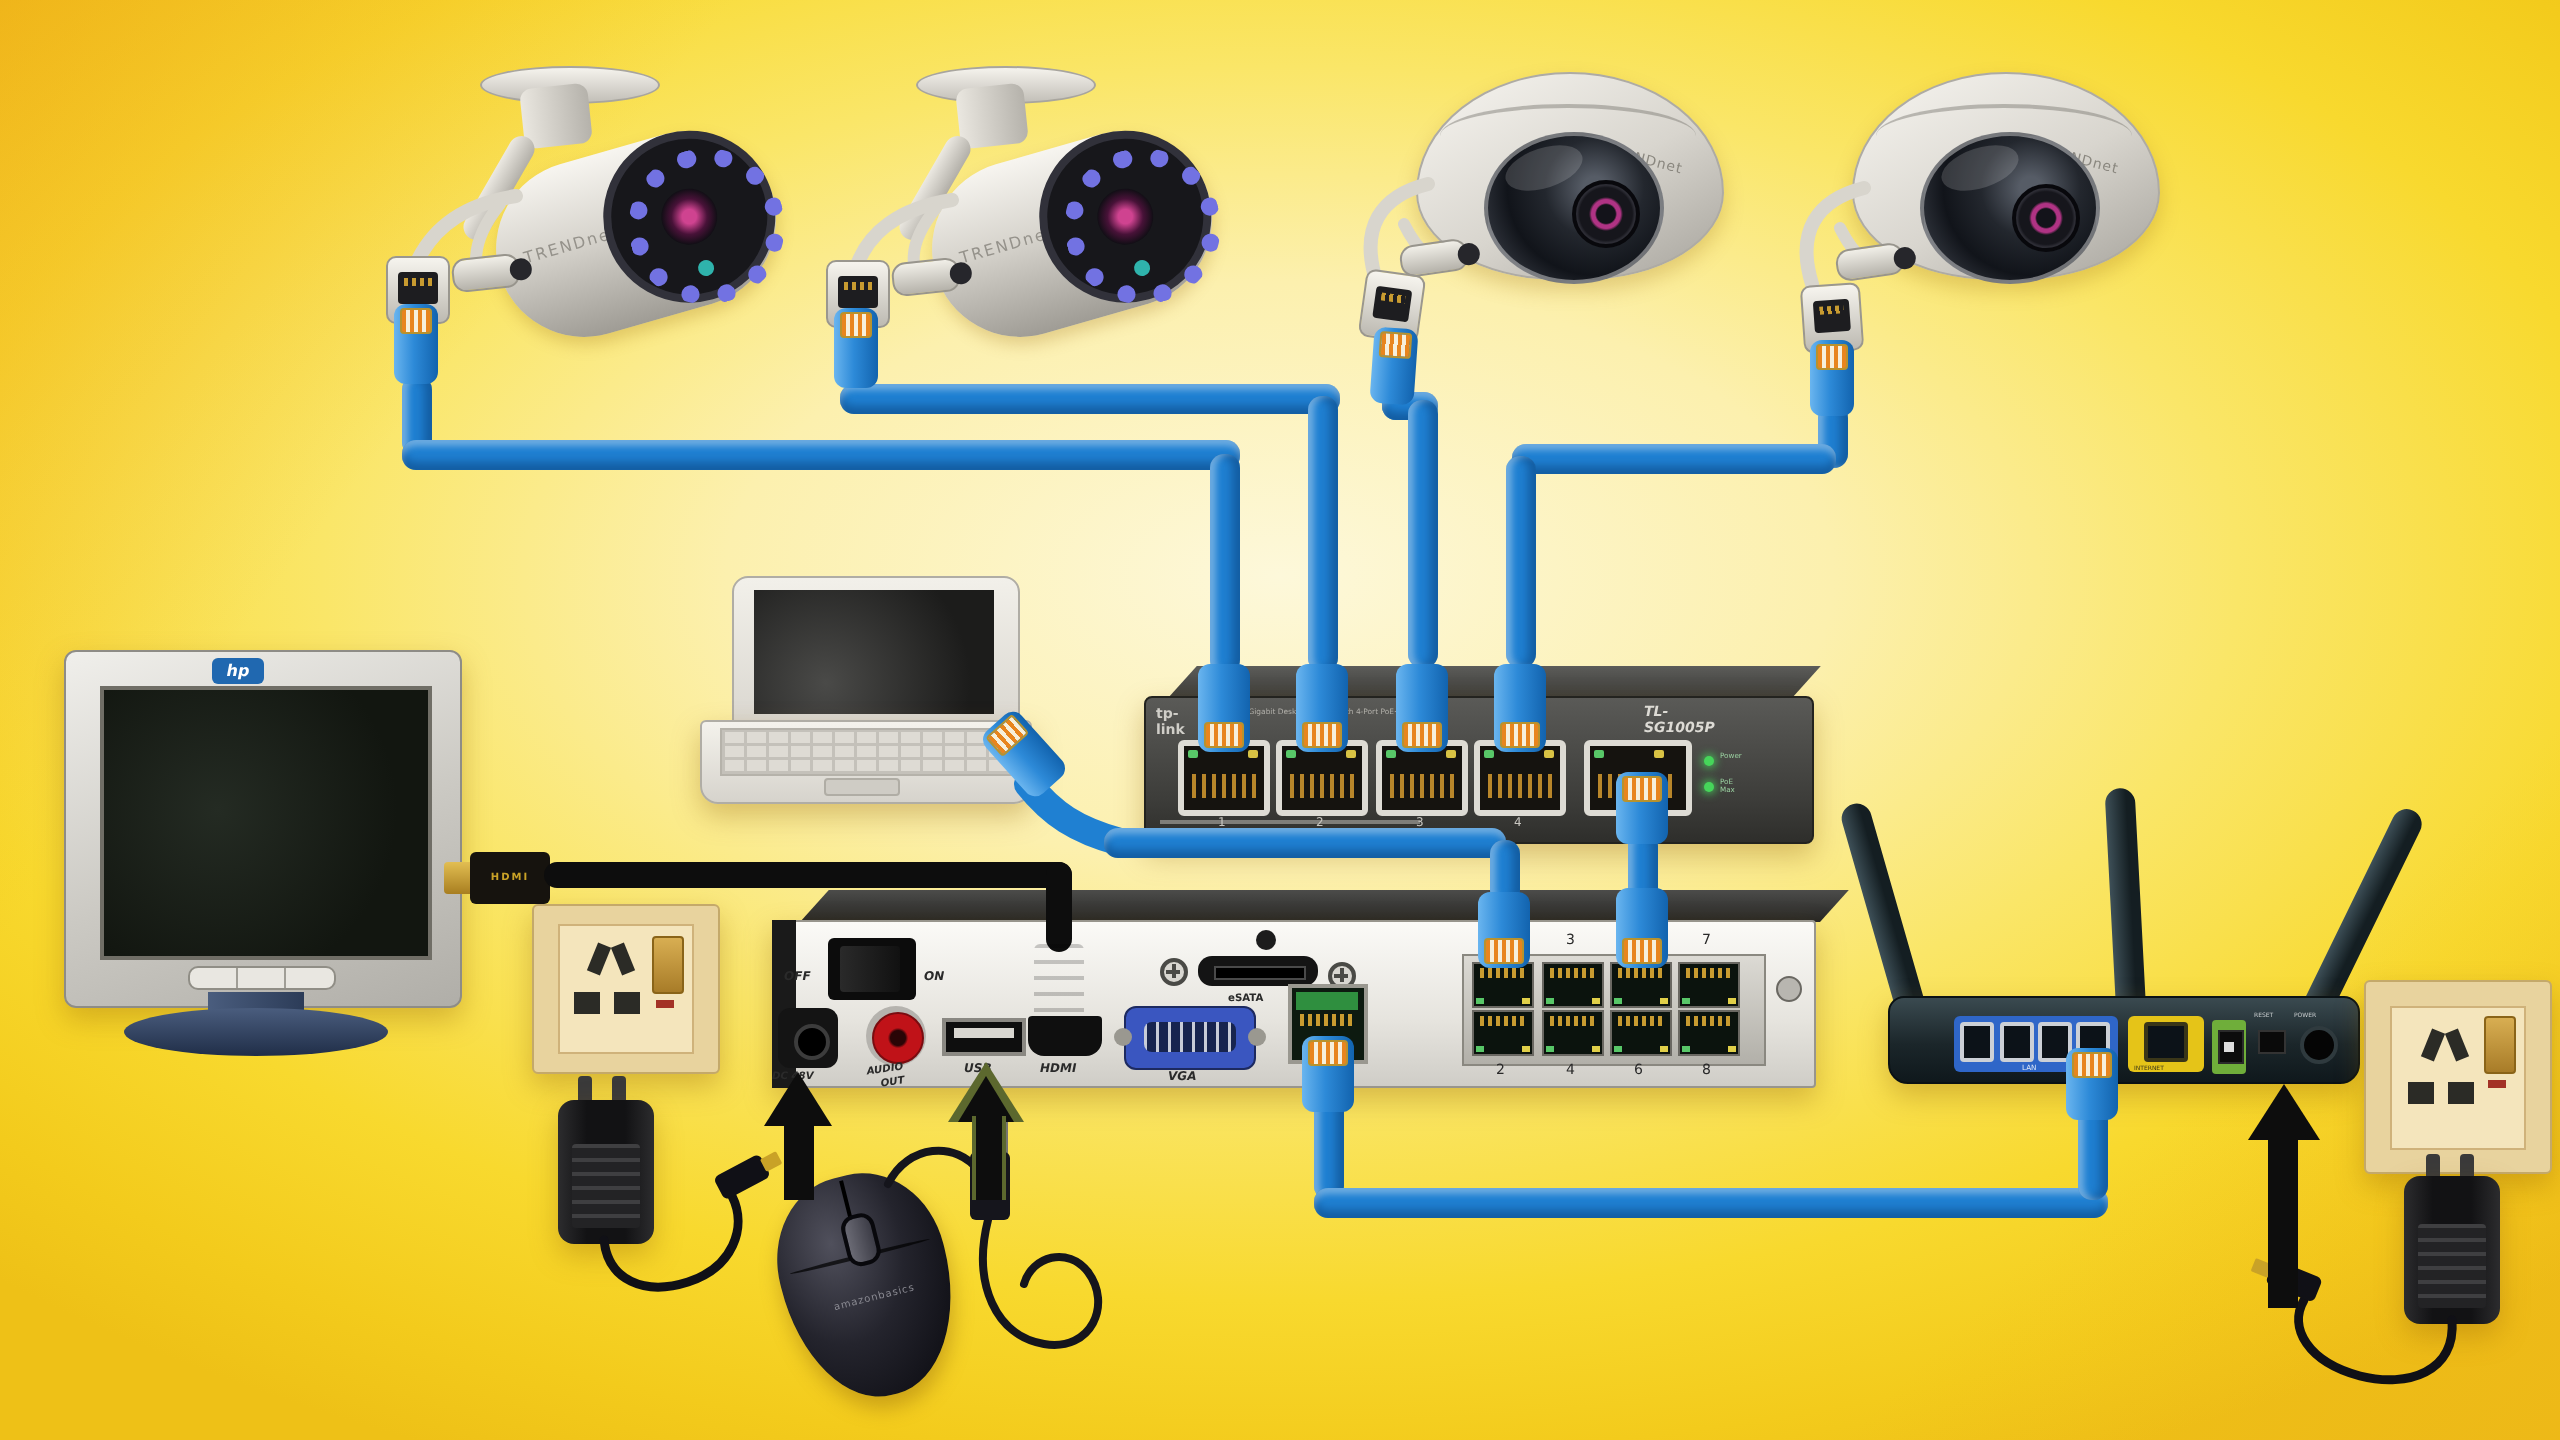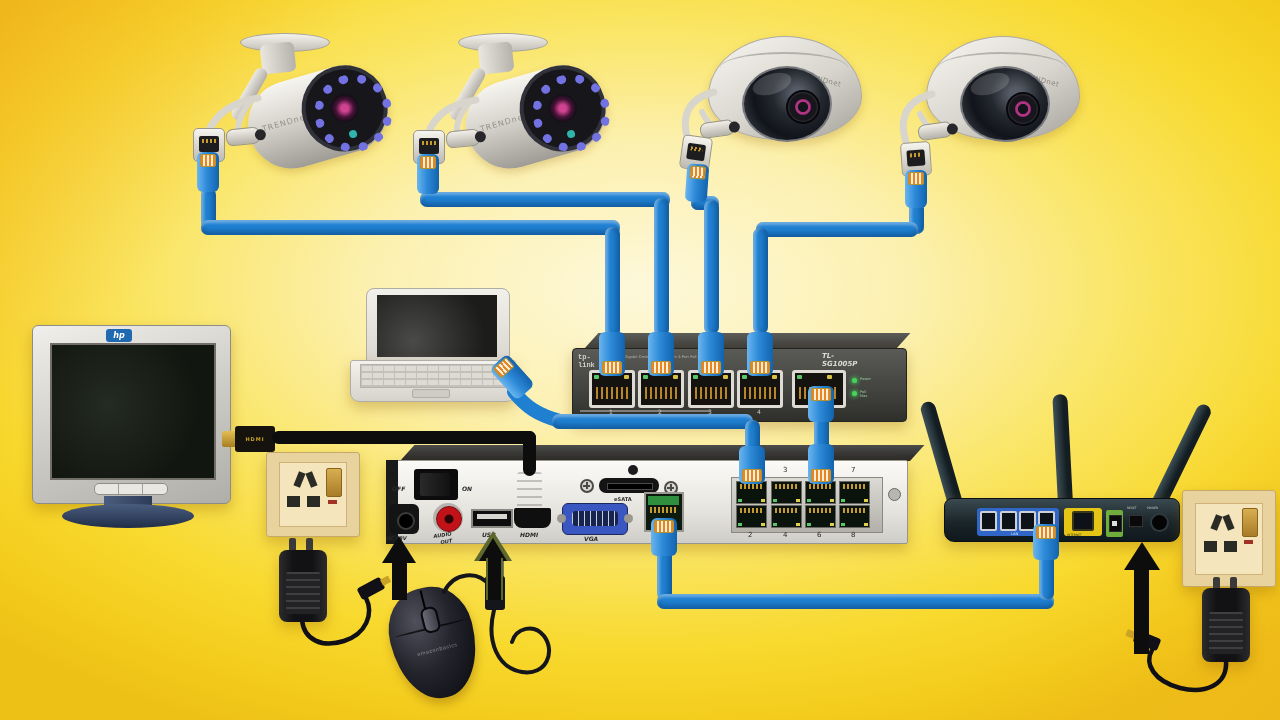--- a/index.html
+++ b/index.html
@@ -120,21 +120,21 @@
         background:radial-gradient(circle at 62% 36%, #565c66 0 8%, #23272e 35%, #11141a 62%, #2e323a 82%, #0c0e12 100%);">
       <div class="abs" style="left:44px;top:24px;width:30px;height:30px;border-radius:50%;border:2px solid #08080c;
           background:radial-gradient(circle, #13131a 0 22%, #b03384 26% 34%, #16161c 40% 62%, #2c2c34 68%);"></div>
       <div class="abs" style="left:8px;top:6px;width:40px;height:20px;border-radius:50%;background:rgba(255,255,255,.16);transform:rotate(-18deg);"></div>
     </div>
   </div>
 
   <div class="abs">
     <div class="abs" style="left:584px;top:333px;width:312px;height:16px;background:linear-gradient(#5c5c59,#3b3b38);transform:skewX(-42deg);transform-origin:bottom left;"></div>
     <div class="abs shadow" style="left:572px;top:348px;width:333px;height:72px;border-radius:4px;background:linear-gradient(#5a5a57,#3d3d3a 70%,#2e2e2b);border:1px solid #23231f;"></div>
-    <span style="position:absolute;left:578px;top:353px;font-size:7px;font-weight:bold;color:#d0cec8;font-family:Liberation Mono, monospace;">tp-link</span>
+    <span style="position:absolute;left:578px;top:353px;font-size:7px;font-weight:bold;color:#d0cec8;">tp-link</span>
     <span style="position:absolute;left:612px;top:354px;font-size:6px;color:#b2b0aa;transform:scale(.62);transform-origin:left top;white-space:nowrap;">5-Port Gigabit Desktop Switch with 4-Port PoE+</span>
     <span style="position:absolute;left:822px;top:352px;font-size:7px;font-weight:bold;font-style:italic;color:#dddbd5;">TL-SG1005P</span>
     <div class="swport" style="left:589px;top:370px;"></div>
     <div class="swport" style="left:638px;top:370px;"></div>
     <div class="swport" style="left:688px;top:370px;"></div>
     <div class="swport" style="left:737px;top:370px;"></div>
     <div class="swport" style="left:792px;top:370px;width:54px;"></div>
     <span style="position:absolute;left:609px;top:408px;font-size:6px;color:#c8c6c0;">1</span>
     <span style="position:absolute;left:658px;top:408px;font-size:6px;color:#c8c6c0;">2</span>
     <span style="position:absolute;left:708px;top:408px;font-size:6px;color:#c8c6c0;">3</span>

